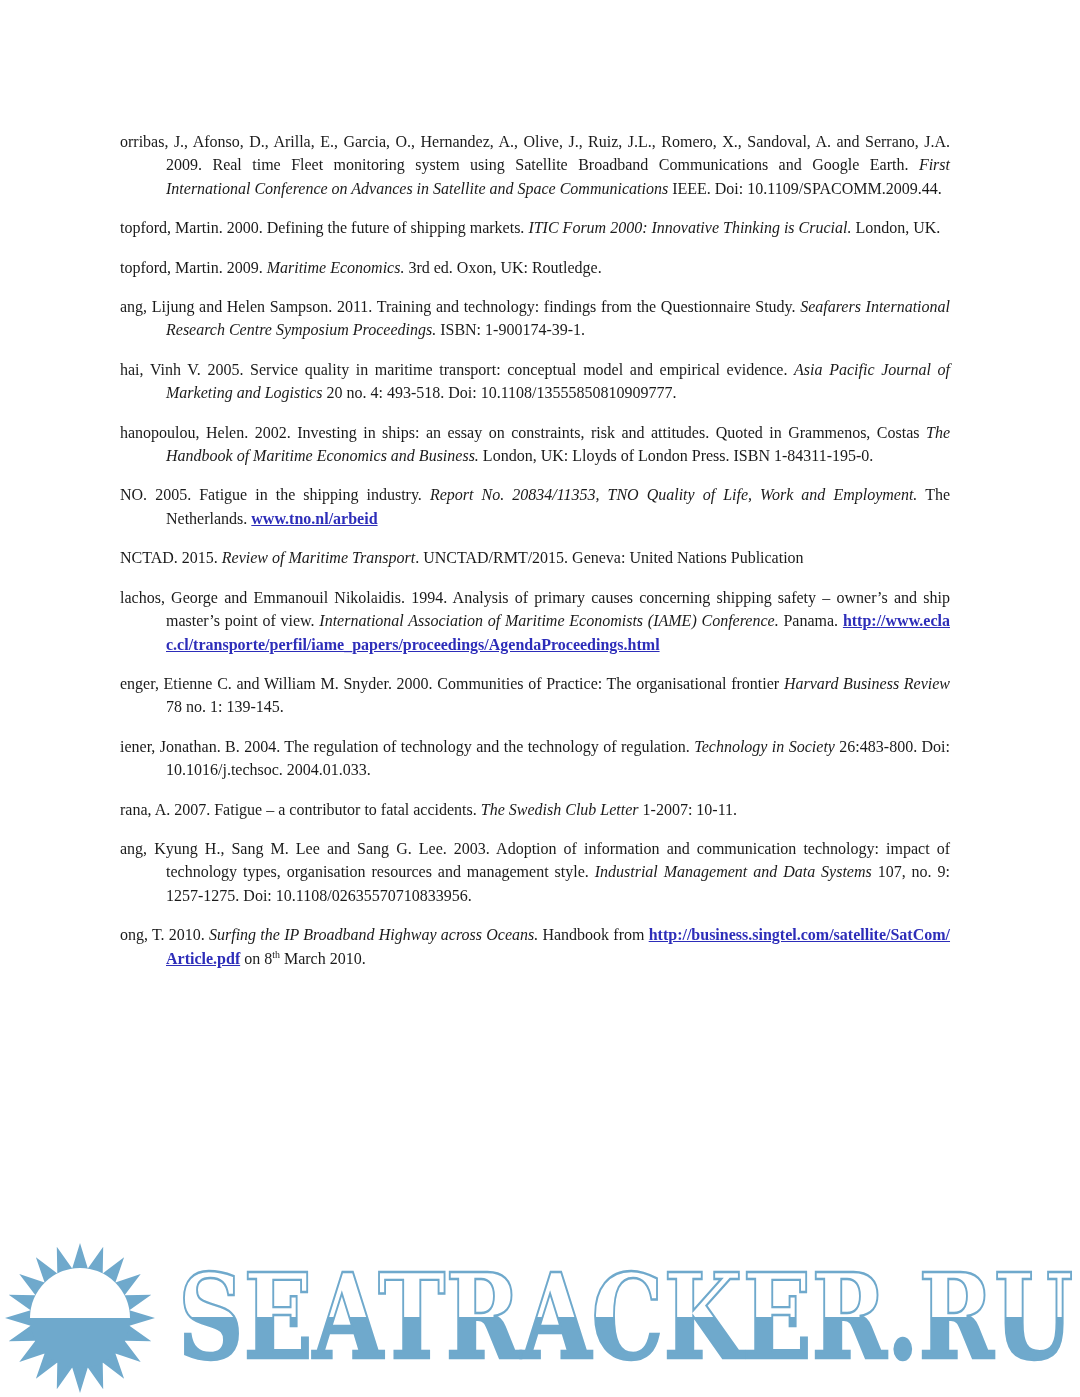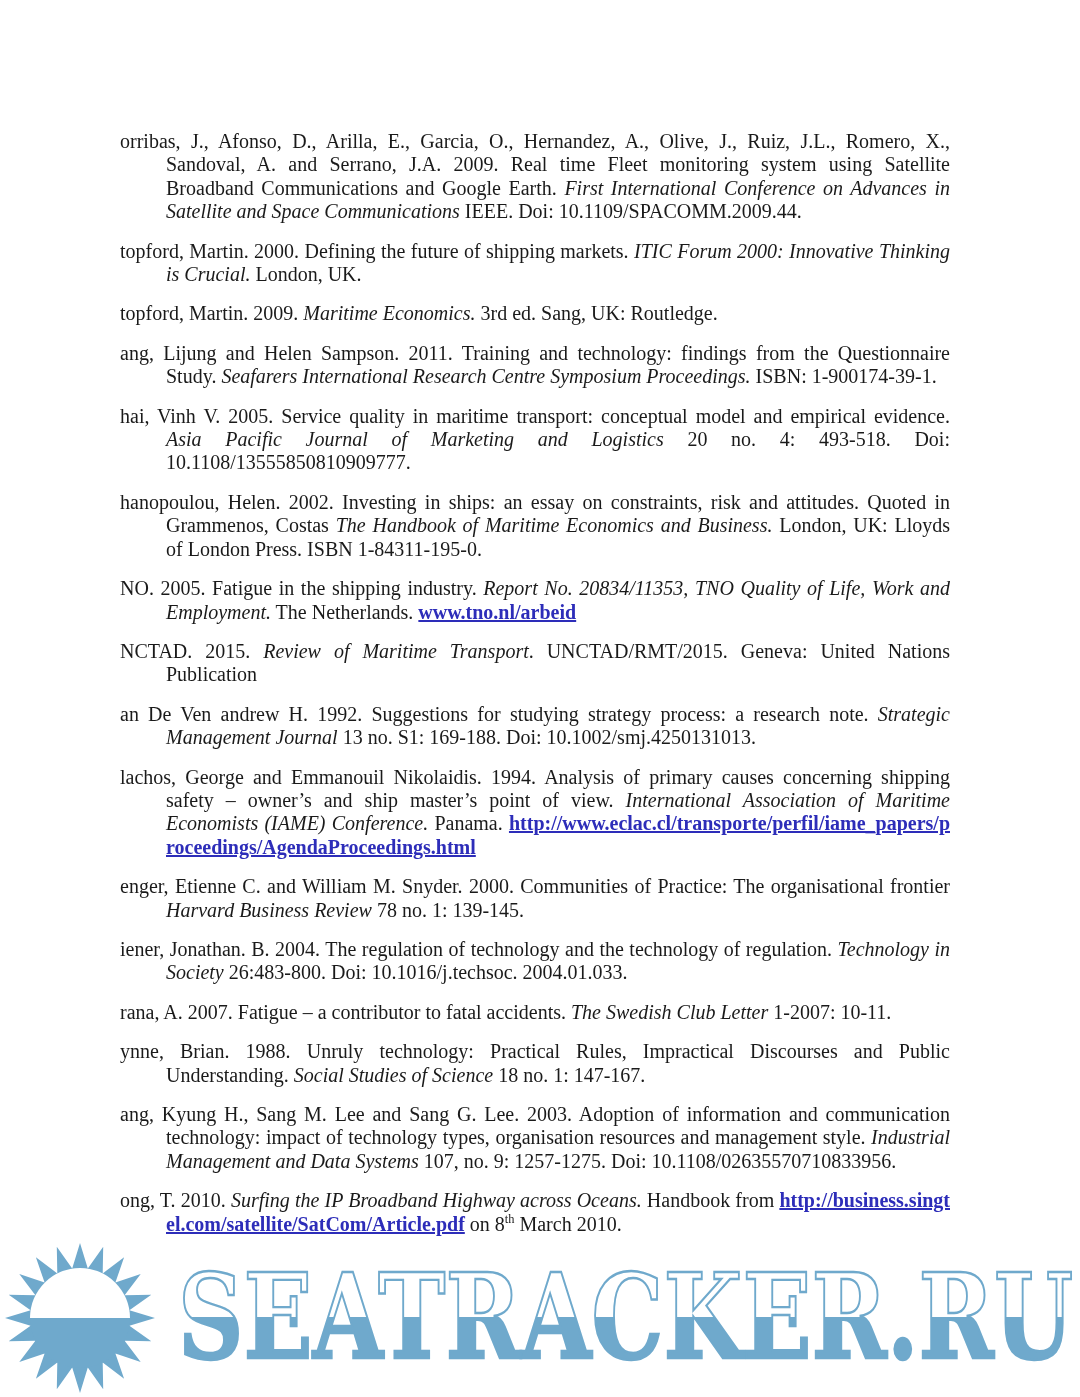--- a/index.html
+++ b/index.html
@@ -11,21 +11,21 @@
     font-family: "Liberation Serif", "DejaVu Serif", serif;
     color: var(--text, #1a1a1a);
   }
   .content {
     position: absolute;
     left: 120px; top: 130px;
     width: 830px;
   }
   p.ref {
     margin: 0 0 16px 0;
-    font-size: 20px;
+    font-size: 16px;
     line-height: 23.4px;
     text-align: justify;
     padding-left: 46px;
     text-indent: -46px;
     color: var(--text, #1a1a1a);
   }
   p.ref i { font-style: italic; }
   p.ref a.lnk {
     color: var(--link, #2d2db9);
     text-decoration: underline;
@@ -54,32 +54,30 @@
     stroke: var(--wm, #6FA9CC);
     stroke-width: 2.4px;
   }
 </style>
 </head>
 <body>
 
 <div class="content">
     <p class="ref"><span>orribas, J., Afonso, D., Arilla, E., Garcia, O., Hernandez, A., Olive, J., Ruiz, J.L., Romero, X., Sandoval, A. and Serrano, J.A. 2009. Real time Fleet monitoring system using Satellite Broadband Communications and Google Earth. </span><i>First International Conference on Advances in Satellite and Space Communications</i><span> IEEE. Doi: 10.1109/SPACOMM.2009.44.</span></p>
     <p class="ref"><span>topford, Martin. 2000. Defining the future of shipping markets. </span><i>ITIC Forum 2000: Innovative Thinking is Crucial.</i><span> London, UK.</span></p>
-    <p class="ref"><span>topford, Martin. 2009. </span><i>Maritime Economics.</i><span> 3rd ed. Sang, UK: Routledge.</span></p>
+    <p class="ref"><span>topford, Martin. 2009. </span><i>Maritime Economics.</i><span> 3rd ed. Oxon, UK: Routledge.</span></p>
     <p class="ref"><span>ang, Lijung and Helen Sampson. 2011. Training and technology: findings from the Questionnaire Study. </span><i>Seafarers International Research Centre Symposium Proceedings.</i><span> ISBN: 1-900174-39-1.</span></p>
     <p class="ref"><span>hai, Vinh V. 2005. Service quality in maritime transport: conceptual model and empirical evidence. </span><i>Asia Pacific Journal of Marketing and Logistics</i><span> 20 no. 4: 493-518. Doi: 10.1108/13555850810909777.</span></p>
     <p class="ref"><span>hanopoulou, Helen. 2002. Investing in ships: an essay on constraints, risk and attitudes. Quoted in Grammenos, Costas </span><i>The Handbook of Maritime Economics and Business.</i><span> London, UK: Lloyds of London Press. ISBN 1-84311-195-0.</span></p>
     <p class="ref"><span>NO. 2005. Fatigue in the shipping industry. </span><i>Report No. 20834/11353, TNO Quality of Life, Work and Employment.</i><span> The Netherlands. </span><a class="lnk">www.tno.nl/arbeid</a></p>
     <p class="ref"><span>NCTAD. 2015. </span><i>Review of Maritime Transport</i><span>. UNCTAD/RMT/2015. Geneva: United Nations Publication</span></p>
-    <p class="ref"><span>an De Ven andrew H. 1992. Suggestions for studying strategy process: a research note. </span><i>Strategic Management Journal</i><span> 13 no. S1: 169-188. Doi: 10.1002/smj.4250131013.</span></p>
     <p class="ref"><span>lachos, George and Emmanouil Nikolaidis. 1994. Analysis of primary causes concerning shipping safety – owner’s and ship master’s point of view. </span><i>International Association of Maritime Economists (IAME) Conference.</i><span> Panama. </span><a class="lnk">http://www.eclac.cl/transporte/perfil/iame_papers/proceedings/AgendaProceedings.html</a></p>
     <p class="ref"><span>enger, Etienne C. and William M. Snyder. 2000. Communities of Practice: The organisational frontier </span><i>Harvard Business Review</i><span> 78 no. 1: 139-145.</span></p>
     <p class="ref"><span>iener, Jonathan. B. 2004. The regulation of technology and the technology of regulation. </span><i>Technology in Society</i><span> 26:483-800. Doi: 10.1016/j.techsoc. 2004.01.033.</span></p>
     <p class="ref"><span>rana, A. 2007. Fatigue – a contributor to fatal accidents. </span><i>The Swedish Club Letter</i><span> 1-2007: 10-11.</span></p>
-    <p class="ref"><span>ynne, Brian. 1988. Unruly technology: Practical Rules, Impractical Discourses and Public Understanding. </span><i>Social Studies of Science</i><span> 18 no. 1: 147-167.</span></p>
     <p class="ref"><span>ang, Kyung H., Sang M. Lee and Sang G. Lee. 2003. Adoption of information and communication technology: impact of technology types, organisation resources and management style. </span><i>Industrial Management and Data Systems</i><span> 107, no. 9: 1257-1275. Doi: 10.1108/02635570710833956.</span></p>
     <p class="ref"><span>ong, T. 2010. </span><i>Surfing the IP Broadband Highway across Oceans.</i><span> Handbook from </span><a class="lnk">http://business.singtel.com/satellite/SatCom/Article.pdf</a><span> on 8</span><sup>th</sup><span> March 2010.</span></p>
   </div>
 
 <svg class="watermark" viewBox="0 0 1080 170" width="1080" height="170" aria-hidden="true">
   <defs>
     <linearGradient id="halfFill" gradientUnits="userSpaceOnUse" x1="0" y1="34" x2="0" y2="122">
       <stop offset="0" class="wm-stop-white"></stop>
       <stop offset="0.51" class="wm-stop-white"></stop>
       <stop offset="0.51" class="wm-stop-blue"></stop>

